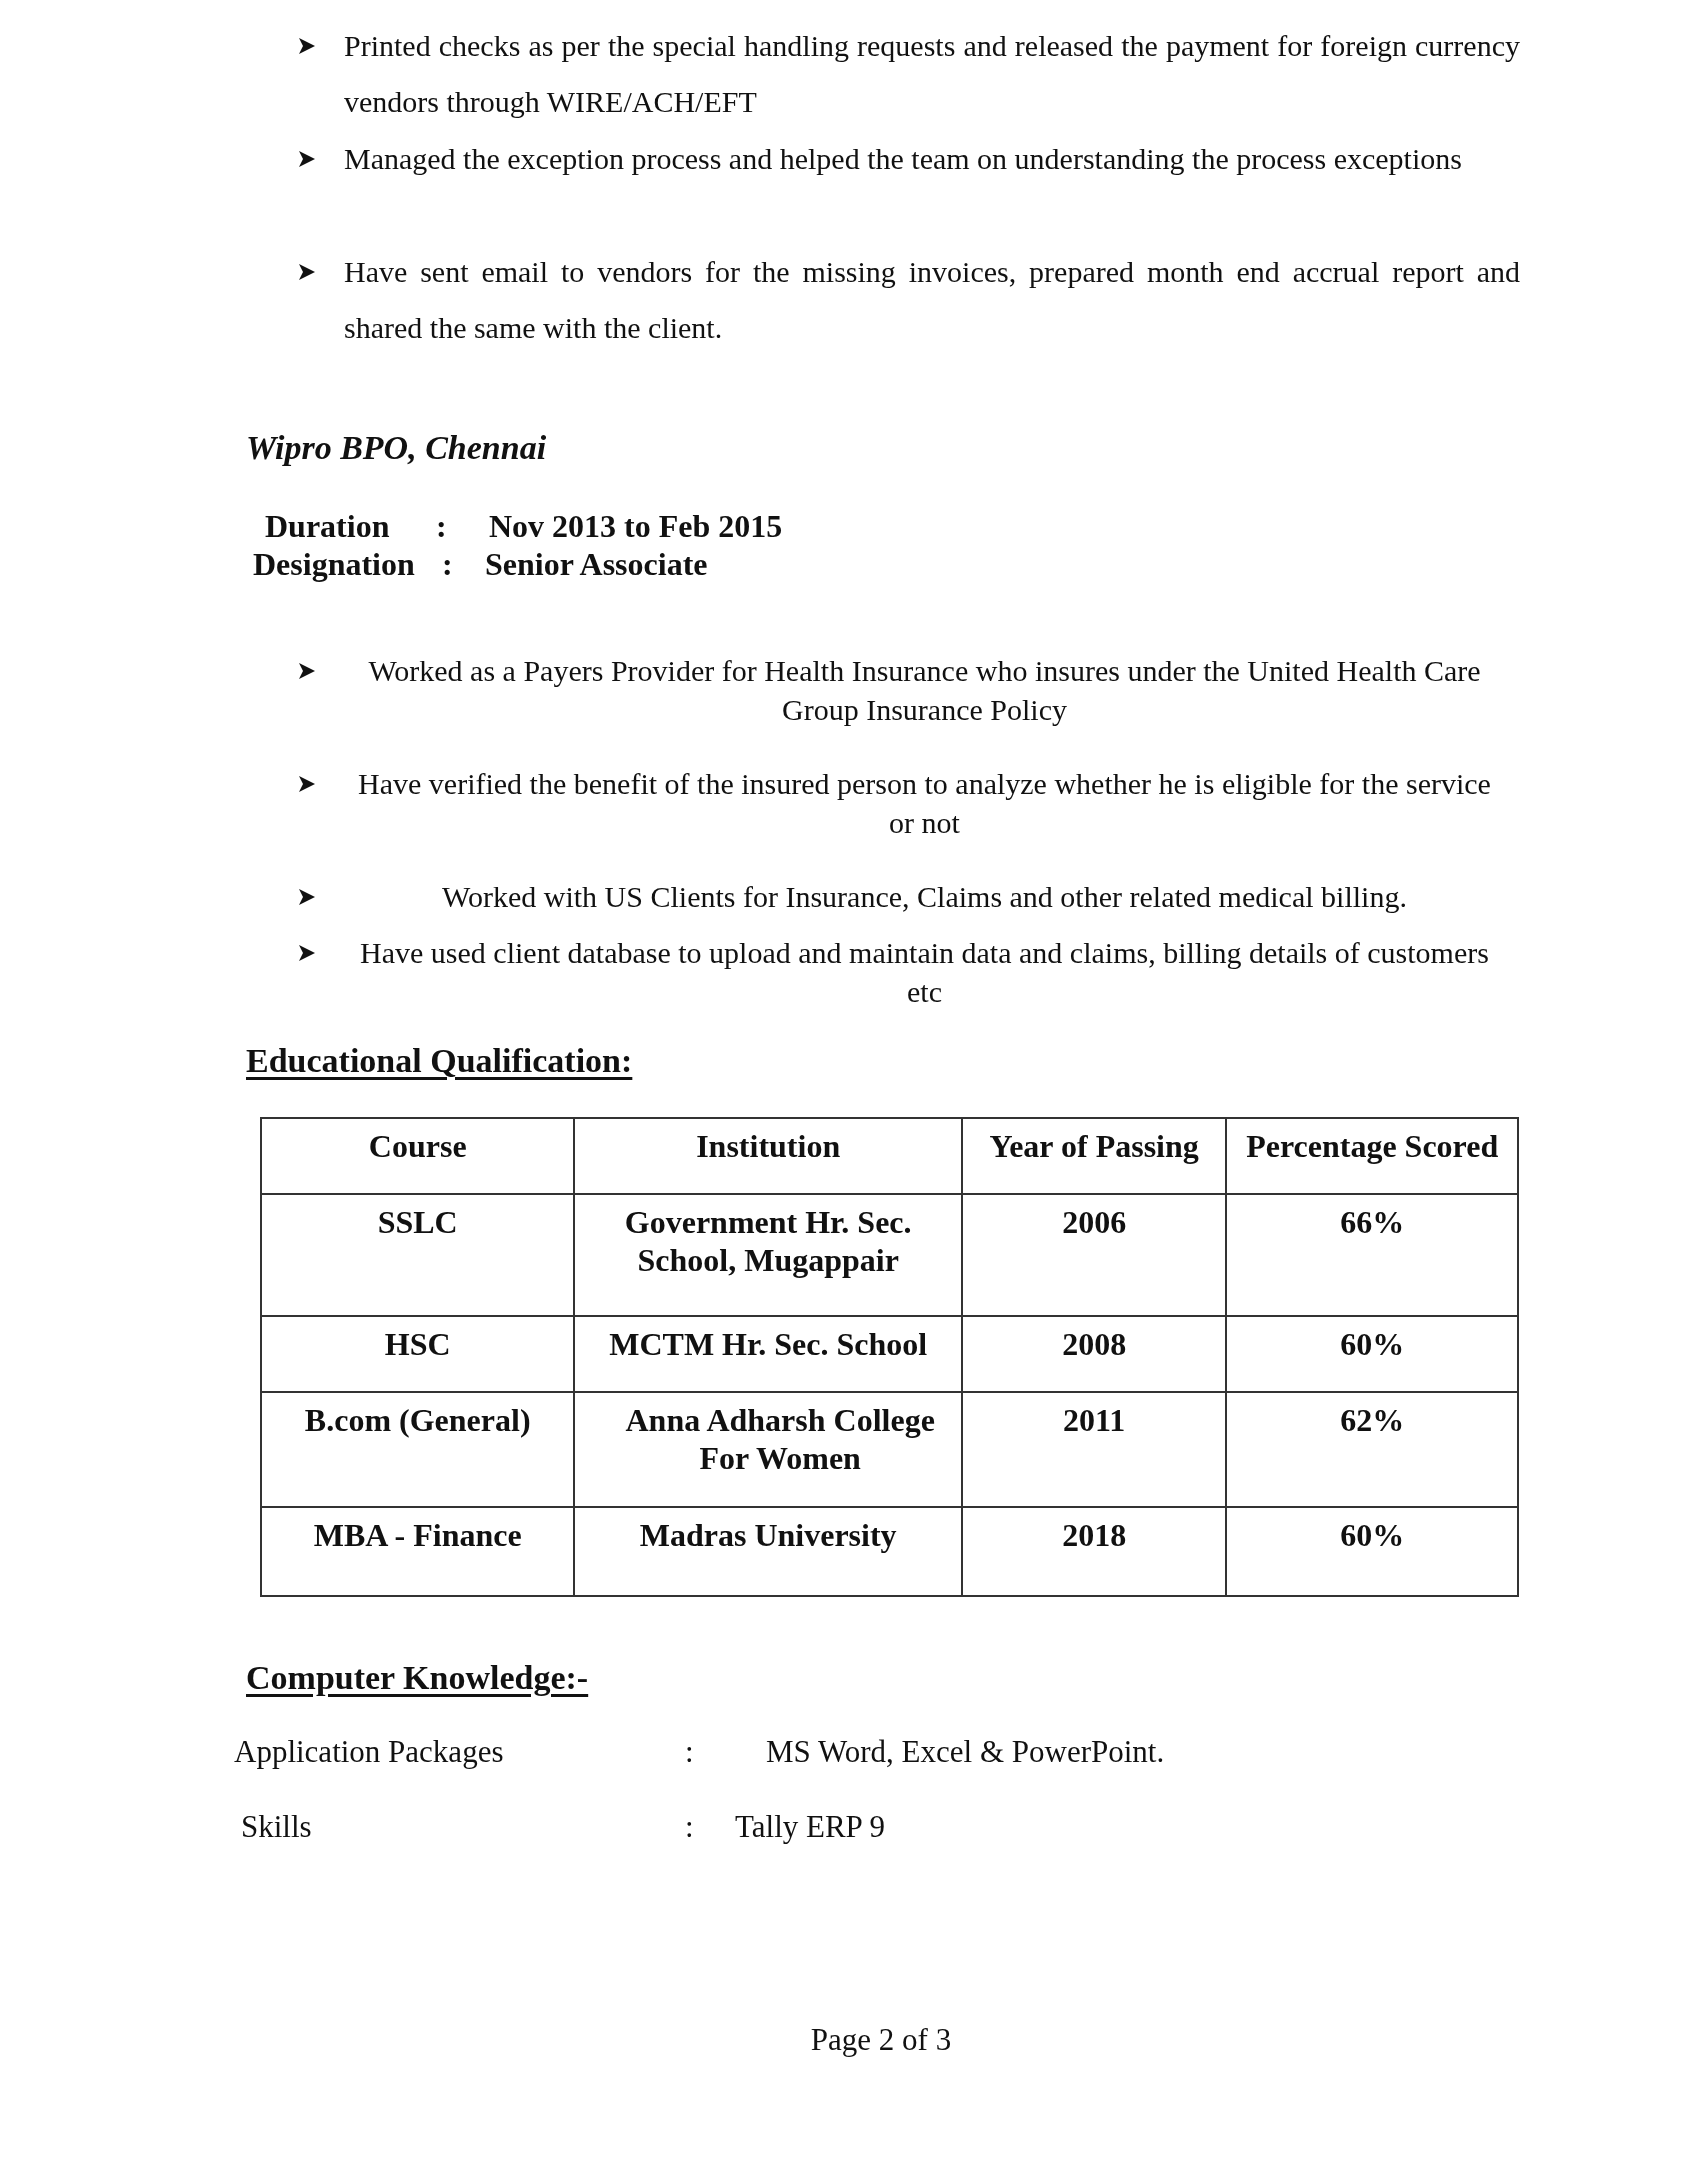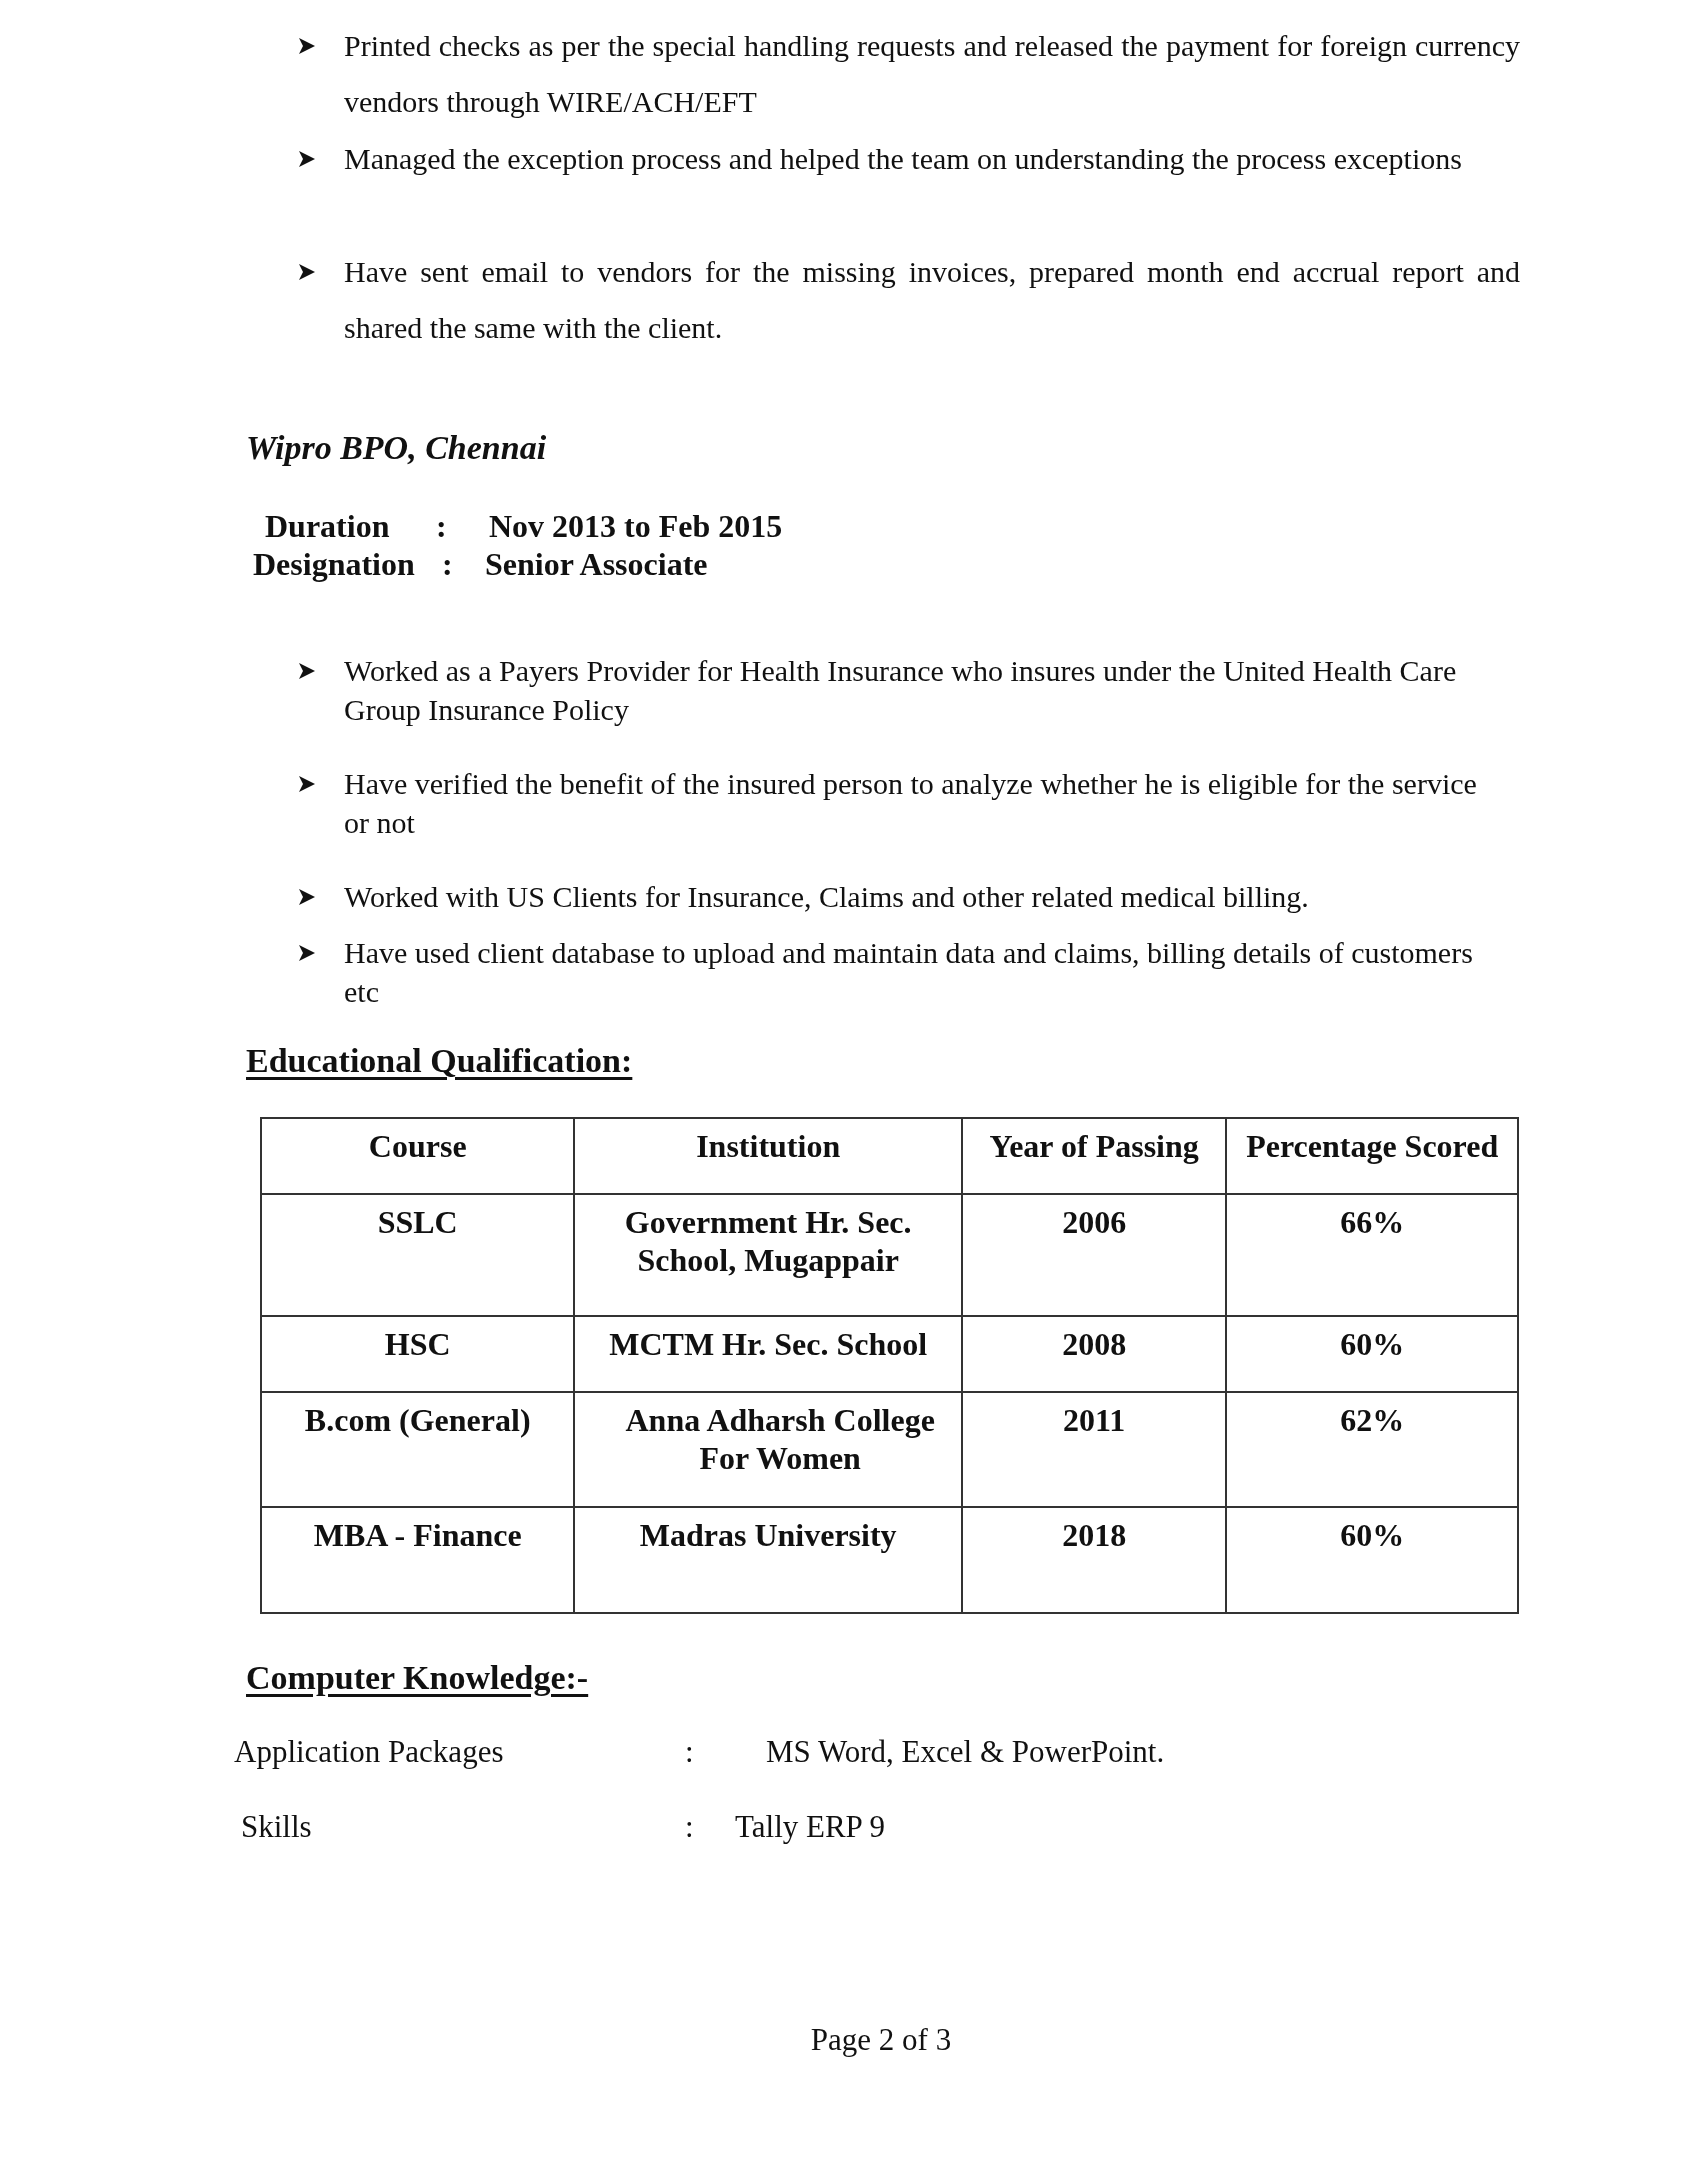--- a/index.html
+++ b/index.html
@@ -9,21 +9,21 @@
   }
   .abs { position: absolute; }
   .body-text { font-size: 30px; line-height: 56px; }
   .bullet { position: absolute; left: 297px; width: 1223px; }
   .bullet .arrow {
     position: absolute; left: 0; top: 0; width: 22px; height: 56px;
     display: flex; align-items: center;
   }
   .bullet .txt { margin-left: 47px; display: block; }
   .justify { text-align: justify; text-align-last: left; }
-  .tight { line-height: 39px; }
+  .tight { line-height: 39px; text-align: center; }
   .h-italic { font-size: 34px; font-weight: bold; font-style: italic; }
   .kv { font-size: 32px; font-weight: bold; line-height: 38px; }
   .section-title {
     font-size: 34px; font-weight: bold; text-decoration: underline;
     text-decoration-thickness: 3px; text-underline-offset: 5px;
   }
   table.edu {
     position: absolute; left: 260px; top: 1117px; width: 1259px;
     border-collapse: collapse; font-weight: bold; font-size: 32px;
   }
@@ -130,21 +130,21 @@
     <td>MCTM Hr. Sec. School</td>
     <td>2008</td>
     <td>60%</td>
   </tr>
   <tr style="height:115px;">
     <td>B.com (General)</td>
     <td style="padding-left:30px;">Anna Adharsh College For Women</td>
     <td>2011</td>
     <td>62%</td>
   </tr>
-  <tr style="height:106px;">
+  <tr style="height:89px;">
     <td>MBA - Finance</td>
     <td>Madras University</td>
     <td>2018</td>
     <td>60%</td>
   </tr>
 </tbody>
   </table>
 
 <div class="abs section-title" style="left:246px; top:1659px;">Computer Knowledge:-</div>
 

